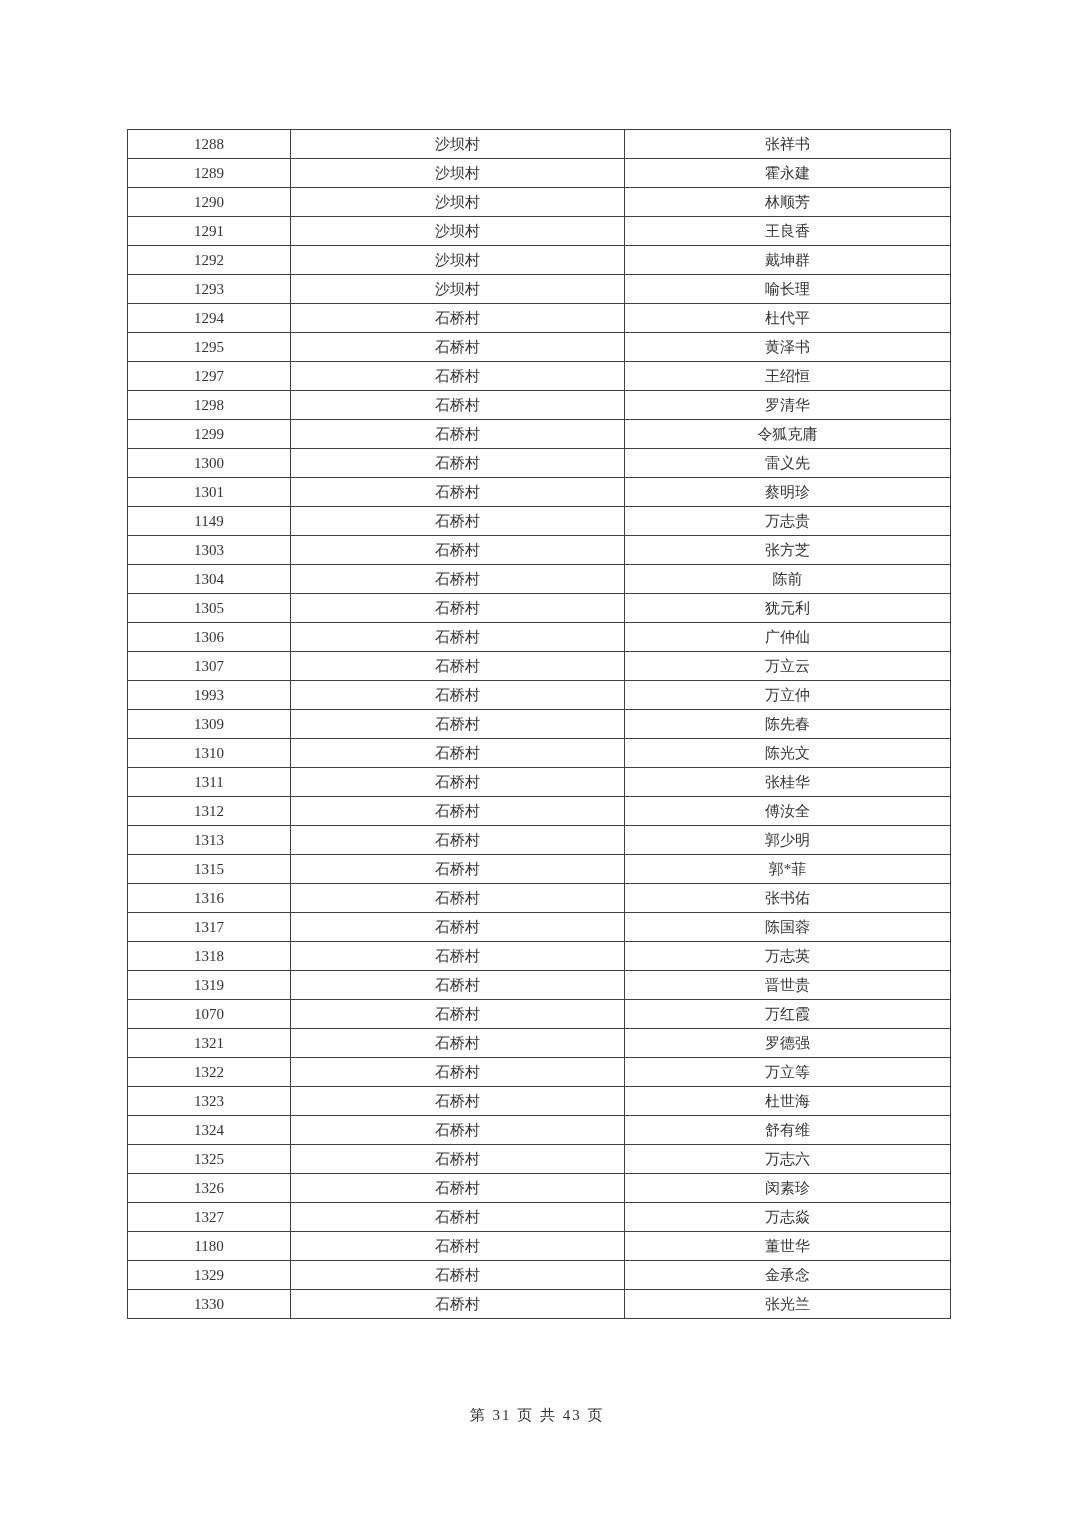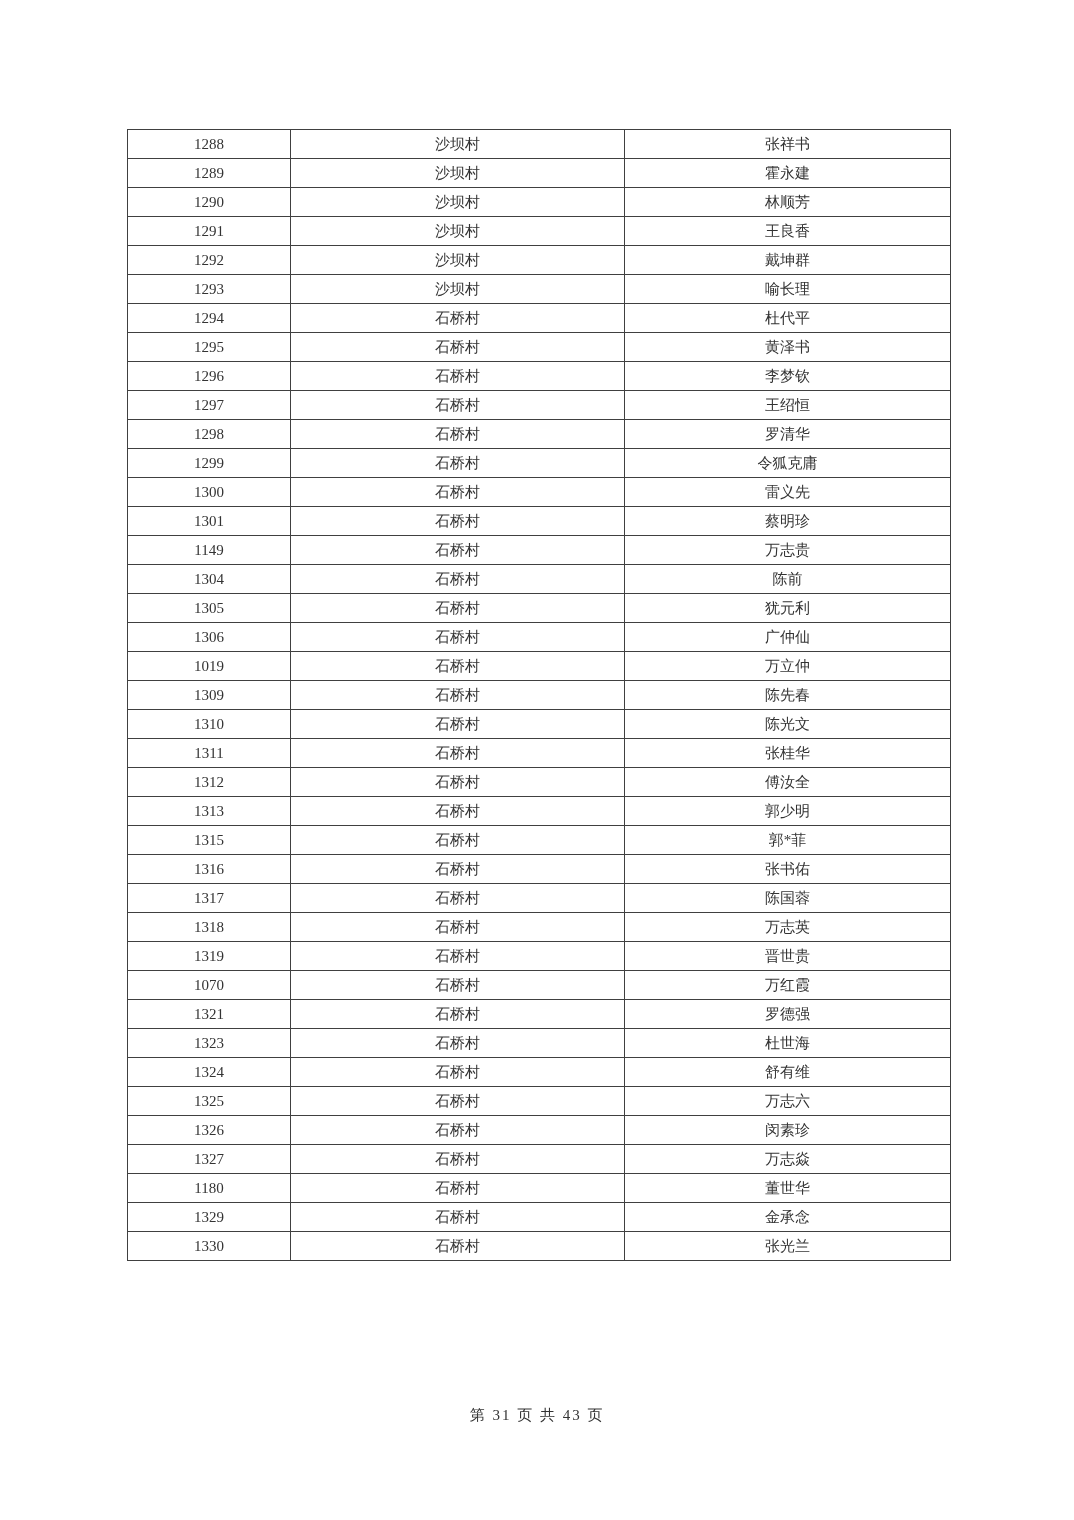--- a/index.html
+++ b/index.html
@@ -96,25 +96,20 @@
           <td>1294</td>
           <td>石桥村</td>
           <td>杜代平</td>
         </tr>
         <tr>
           <td>1295</td>
           <td>石桥村</td>
           <td>黄泽书</td>
         </tr>
         <tr>
-          <td>1296</td>
-          <td>石桥村</td>
-          <td>李梦钦</td>
-        </tr>
-        <tr>
           <td>1297</td>
           <td>石桥村</td>
           <td>王绍恒</td>
         </tr>
         <tr>
           <td>1298</td>
           <td>石桥村</td>
           <td>罗清华</td>
         </tr>
         <tr>
@@ -131,36 +126,46 @@
           <td>1301</td>
           <td>石桥村</td>
           <td>蔡明珍</td>
         </tr>
         <tr>
           <td>1149</td>
           <td>石桥村</td>
           <td>万志贵</td>
         </tr>
         <tr>
+          <td>1303</td>
+          <td>石桥村</td>
+          <td>张方芝</td>
+        </tr>
+        <tr>
           <td>1304</td>
           <td>石桥村</td>
           <td>陈前</td>
         </tr>
         <tr>
           <td>1305</td>
           <td>石桥村</td>
           <td>犹元利</td>
         </tr>
         <tr>
           <td>1306</td>
           <td>石桥村</td>
           <td>广仲仙</td>
         </tr>
         <tr>
-          <td>1019</td>
+          <td>1307</td>
+          <td>石桥村</td>
+          <td>万立云</td>
+        </tr>
+        <tr>
+          <td>1993</td>
           <td>石桥村</td>
           <td>万立仲</td>
         </tr>
         <tr>
           <td>1309</td>
           <td>石桥村</td>
           <td>陈先春</td>
         </tr>
         <tr>
           <td>1310</td>
@@ -209,20 +214,25 @@
         </tr>
         <tr>
           <td>1070</td>
           <td>石桥村</td>
           <td>万红霞</td>
         </tr>
         <tr>
           <td>1321</td>
           <td>石桥村</td>
           <td>罗德强</td>
+        </tr>
+        <tr>
+          <td>1322</td>
+          <td>石桥村</td>
+          <td>万立等</td>
         </tr>
         <tr>
           <td>1323</td>
           <td>石桥村</td>
           <td>杜世海</td>
         </tr>
         <tr>
           <td>1324</td>
           <td>石桥村</td>
           <td>舒有维</td>

